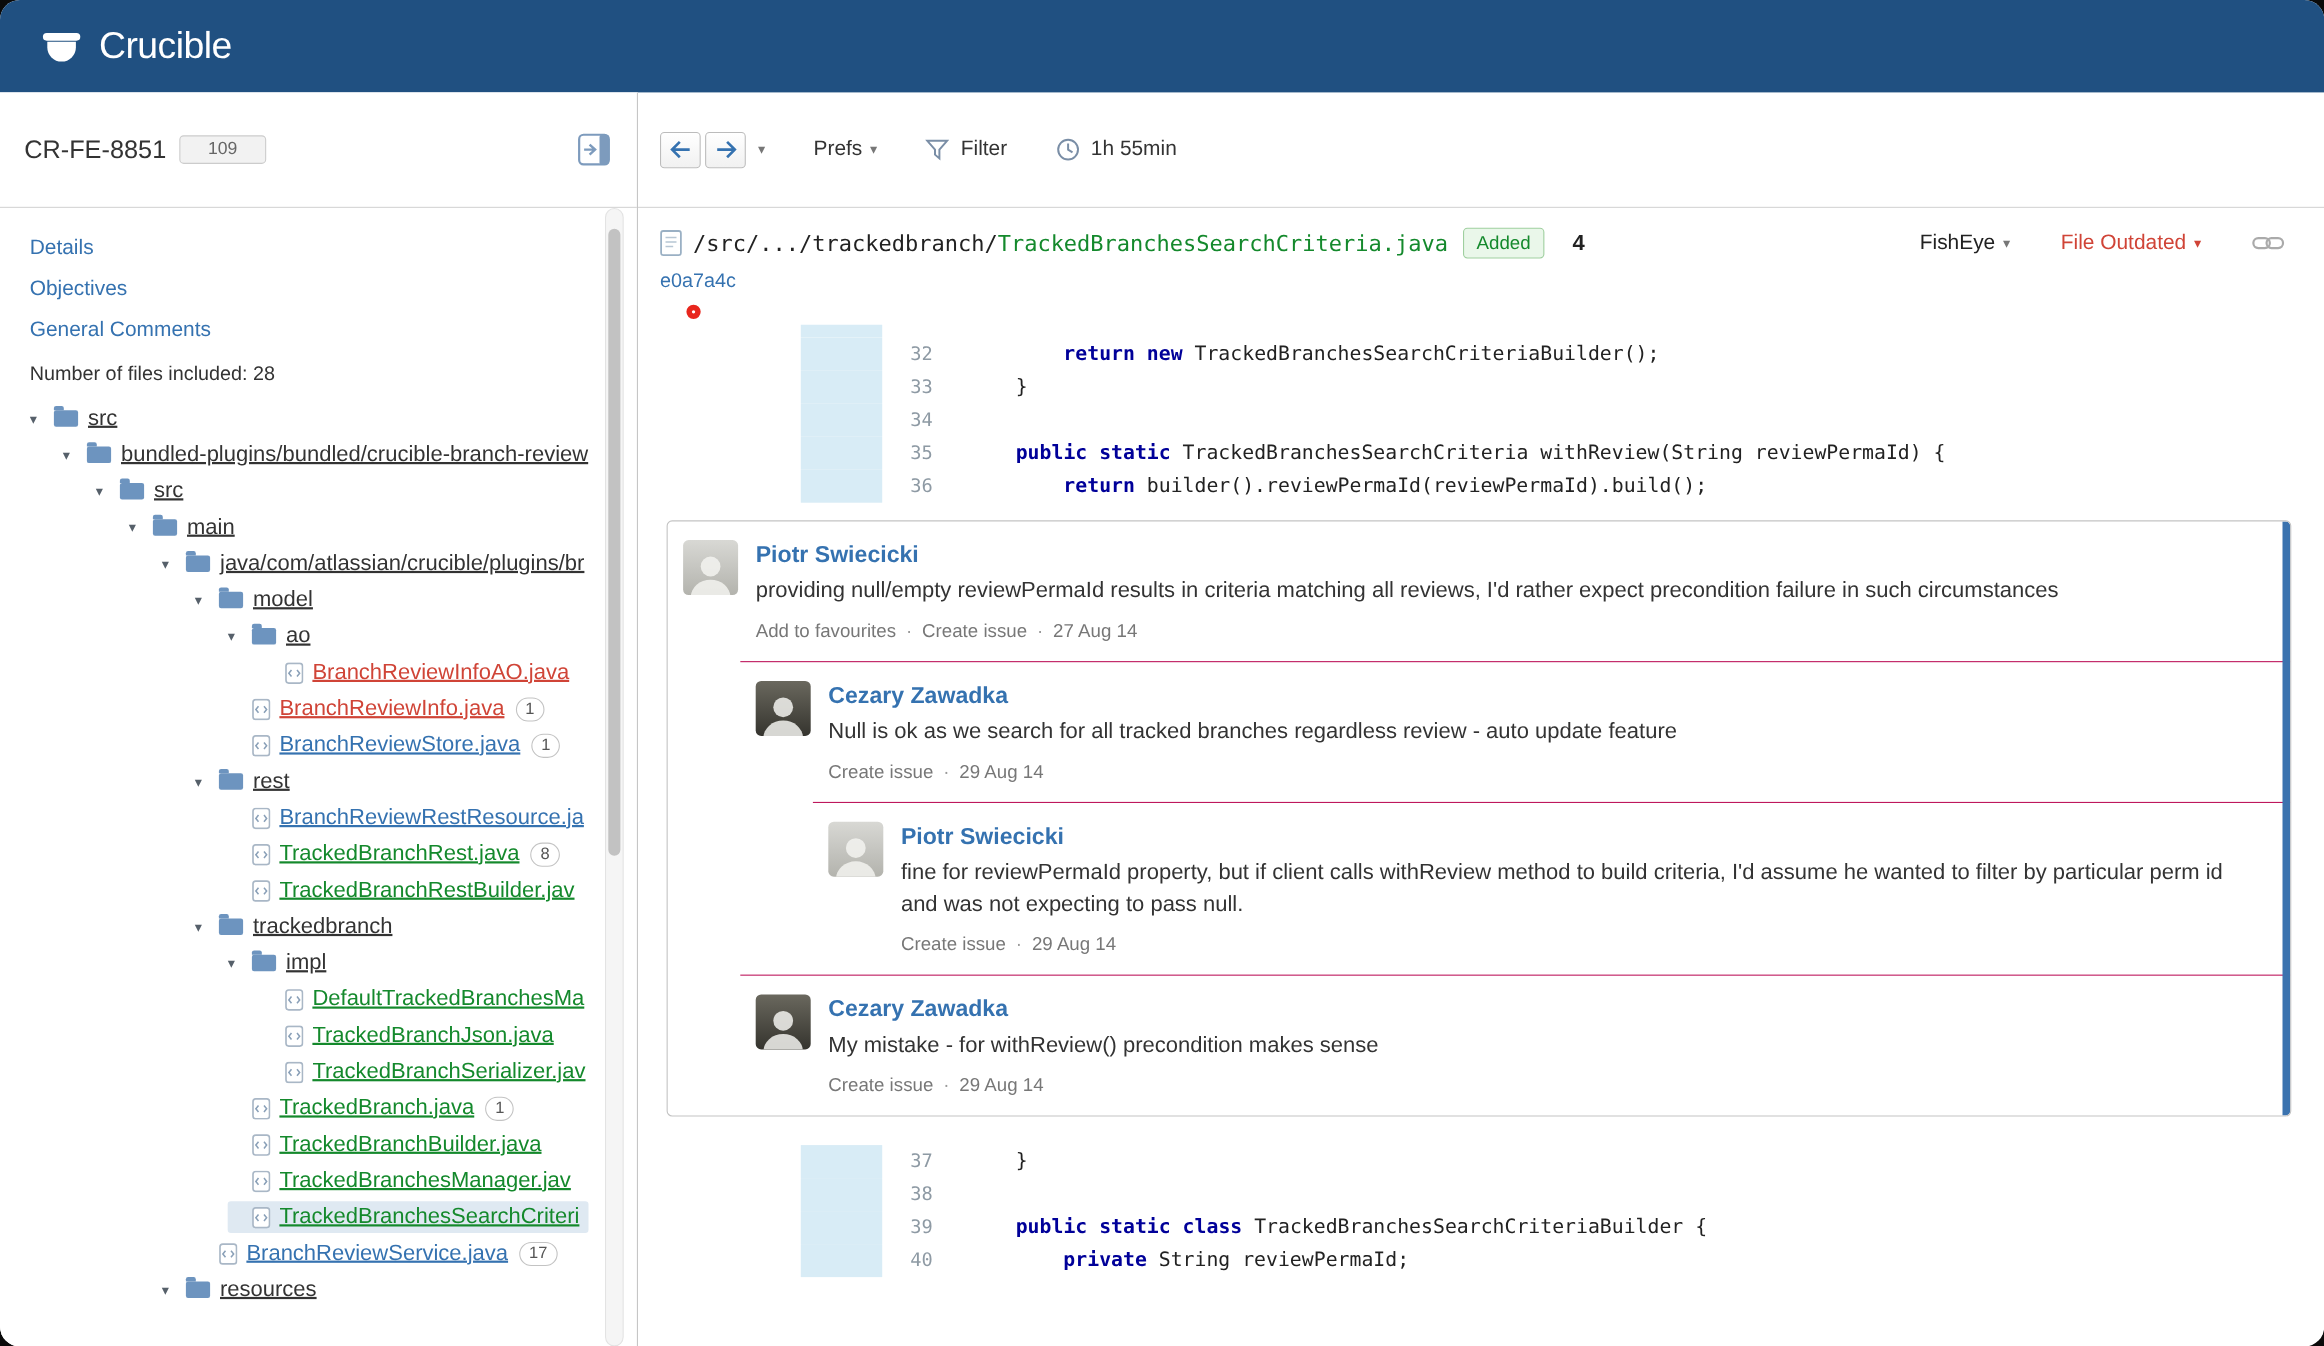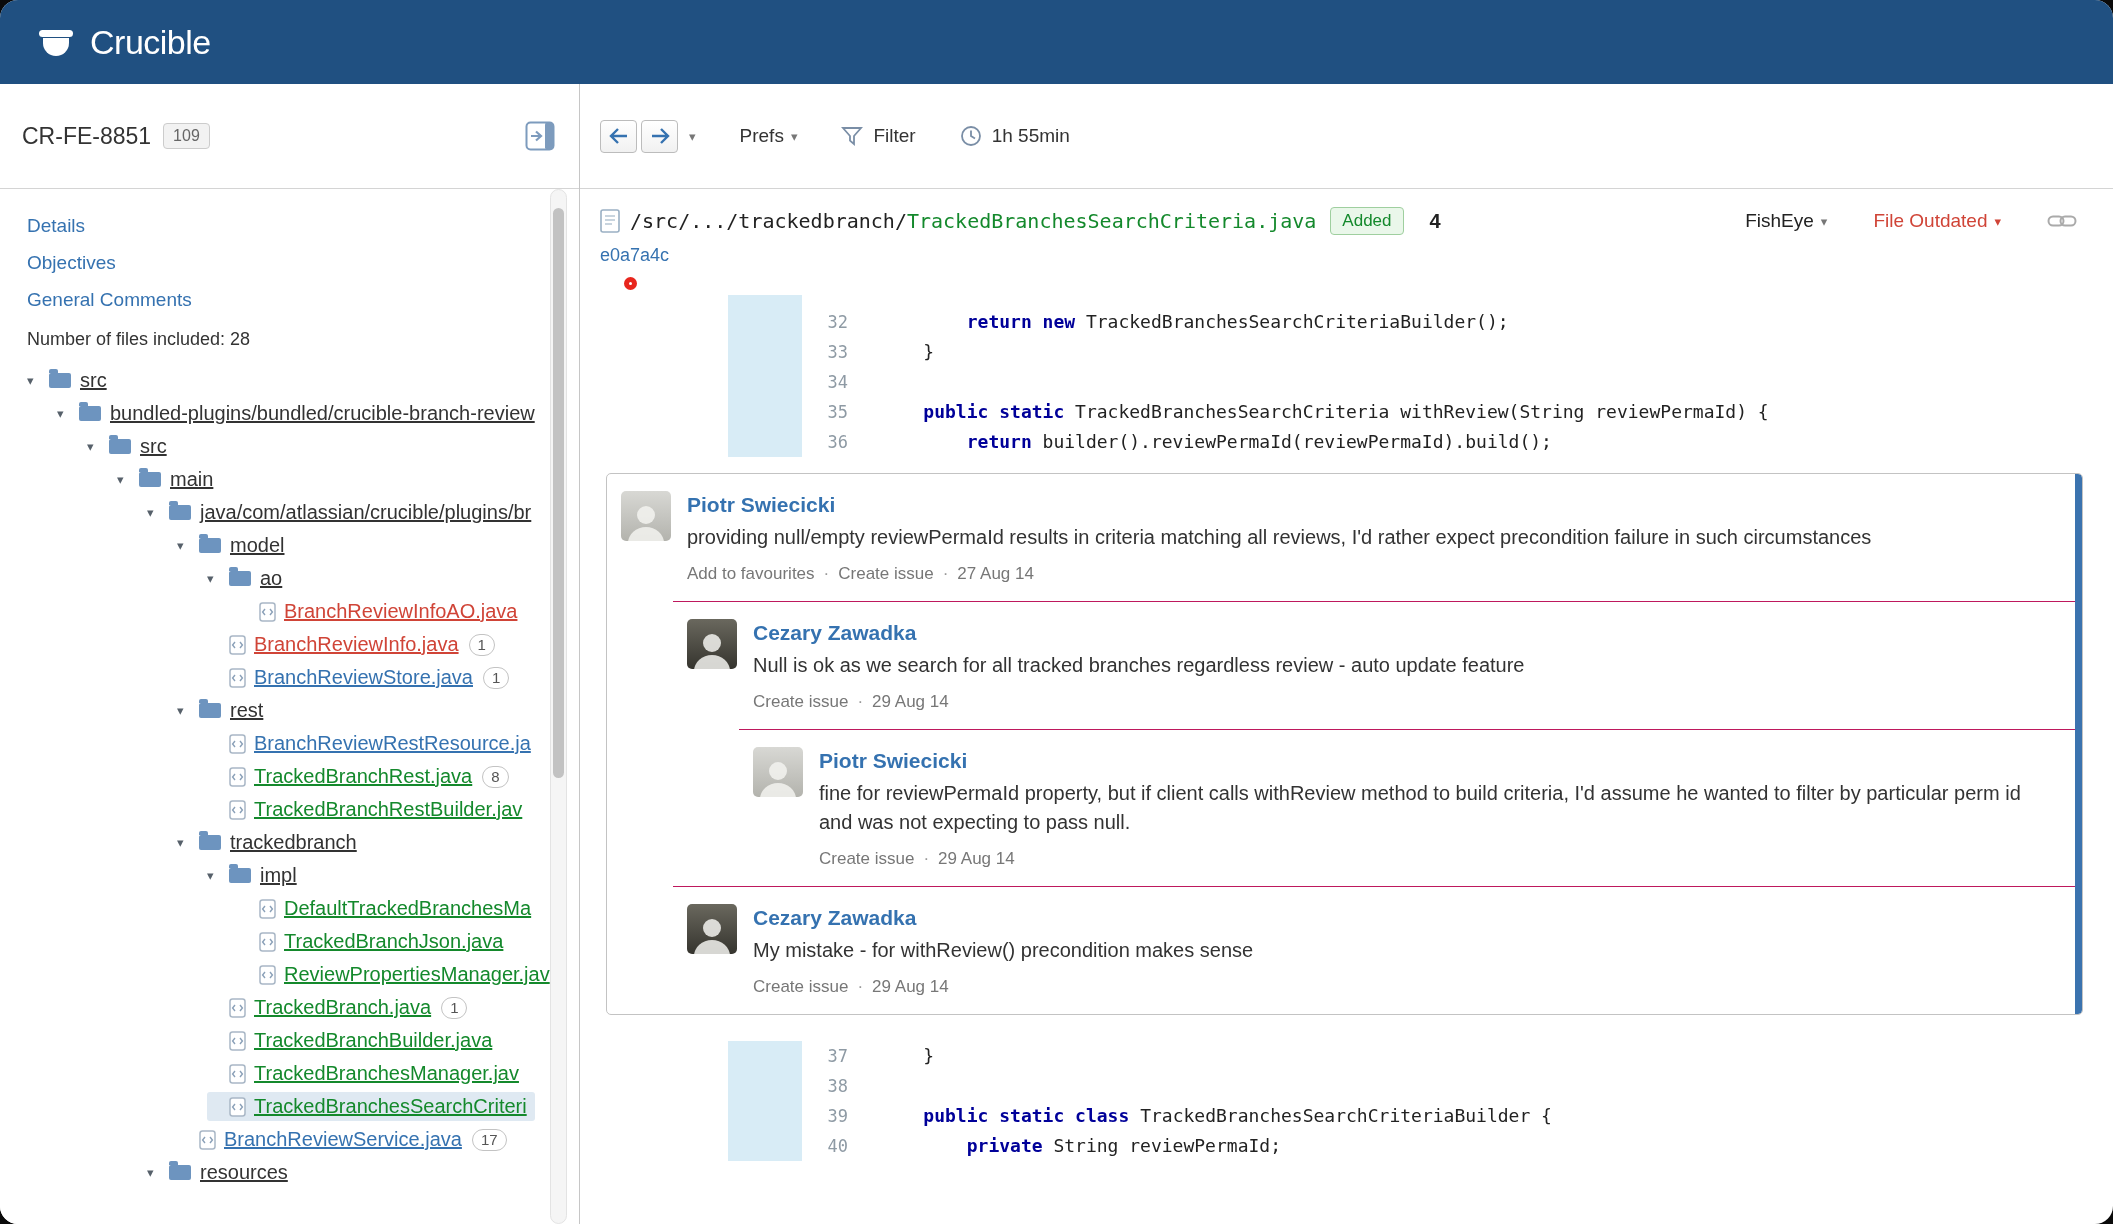--- a/index.html
+++ b/index.html
@@ -10,21 +10,21 @@
   .topbar { height:84px; background:#205081; display:flex; align-items:center; padding:0 36px; }
   .logo { display:inline-flex; margin-right:14px; }
   .brand { color:#fff; font-size:34px; font-weight:normal; letter-spacing:-0.5px; }
 
   .body-row { display:flex; height:1140px;border-radius:18px; }
 
   
   .sidebar { width:580px; flex:none; position:relative; border-right:1px solid #c6c6c6; background:#fff; }
   .sidebar-header { height:105px; border-bottom:1px solid #d4d4d4; display:flex; align-items:center; padding:0 24px 0 22px; }
   .review-key { font-size:23px; color:#333; }
-  .review-badge { margin-left:12px; background:#f2f2f2; border:1px solid #ccc; border-radius:4px; color:#666; font-size:16px; padding:3px 9px; }
+  .review-badge { margin-left:12px; background:#f2f2f2; border:1px solid #ccc; border-radius:4px; color:#666; font-size:16px; padding:3px 25px; }
   .collapse-btn { margin-left:auto; display:inline-flex; cursor:pointer; }
   .sidebar-scroll { position:absolute; top:105px; bottom:0; left:0; right:0; overflow:hidden; padding:26px 0 0 27px; }
   .side-link { display:block; color:#3572b0; font-size:19px; margin-bottom:15px; text-decoration:none; cursor:pointer; }
   .files-count { color:#333; font-size:18px; margin-top:18px; }
   .repo-label { color:#97a3ae; font-size:20px; margin-top:24px; }
   .file-tree { margin-top:14px; }
   .tree-row { height:33px; display:flex; align-items:center; white-space:nowrap; overflow:hidden; }
   .row-inner { display:flex; align-items:center; height:29px; padding:0 8px 0 0; border-radius:3px; }
   .tree-row.selected .row-inner { background:#dfe9f2; }
   .twisty { width:22px; flex:none; font-size:13px; color:#56606a; text-align:left; }
@@ -300,21 +300,21 @@
             </div>
             <div class="tree-row" style="padding-left: 210px;">
               <span class="row-inner">
                 <span class="twisty"></span>
                 <span class="icon-file">
                   <svg width="17" height="20" viewBox="0 0 17 20">
                     <rect x="1" y="1" width="15" height="18" rx="2.5" fill="#fff" stroke="#a9b7c6" stroke-width="1.5"></rect>
                     <path d="M6 7 l-2.4 3 2.4 3 M11 7 l2.4 3 -2.4 3" stroke="#8aa0b8" stroke-width="1.4" fill="none"></path>
                   </svg>
                 </span>
-                <span class="tree-label green">ReviewPropertiesManager.jav</span>
+                <span class="tree-label green">TrackedBranchSerializer.jav</span>
               </span>
             </div>
             <div class="tree-row" style="padding-left: 180px;">
               <span class="row-inner">
                 <span class="twisty"></span>
                 <span class="icon-file">
                   <svg width="17" height="20" viewBox="0 0 17 20">
                     <rect x="1" y="1" width="15" height="18" rx="2.5" fill="#fff" stroke="#a9b7c6" stroke-width="1.5"></rect>
                     <path d="M6 7 l-2.4 3 2.4 3 M11 7 l2.4 3 -2.4 3" stroke="#8aa0b8" stroke-width="1.4" fill="none"></path>
                   </svg>

